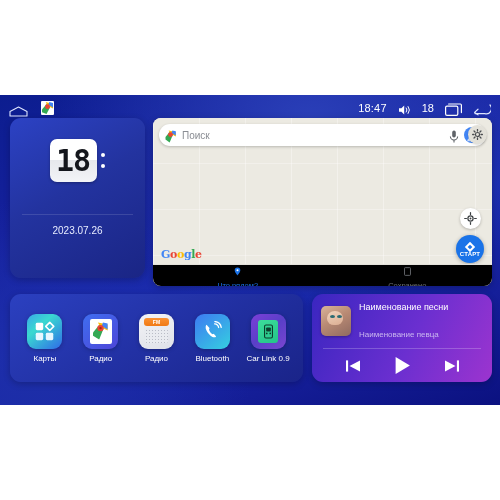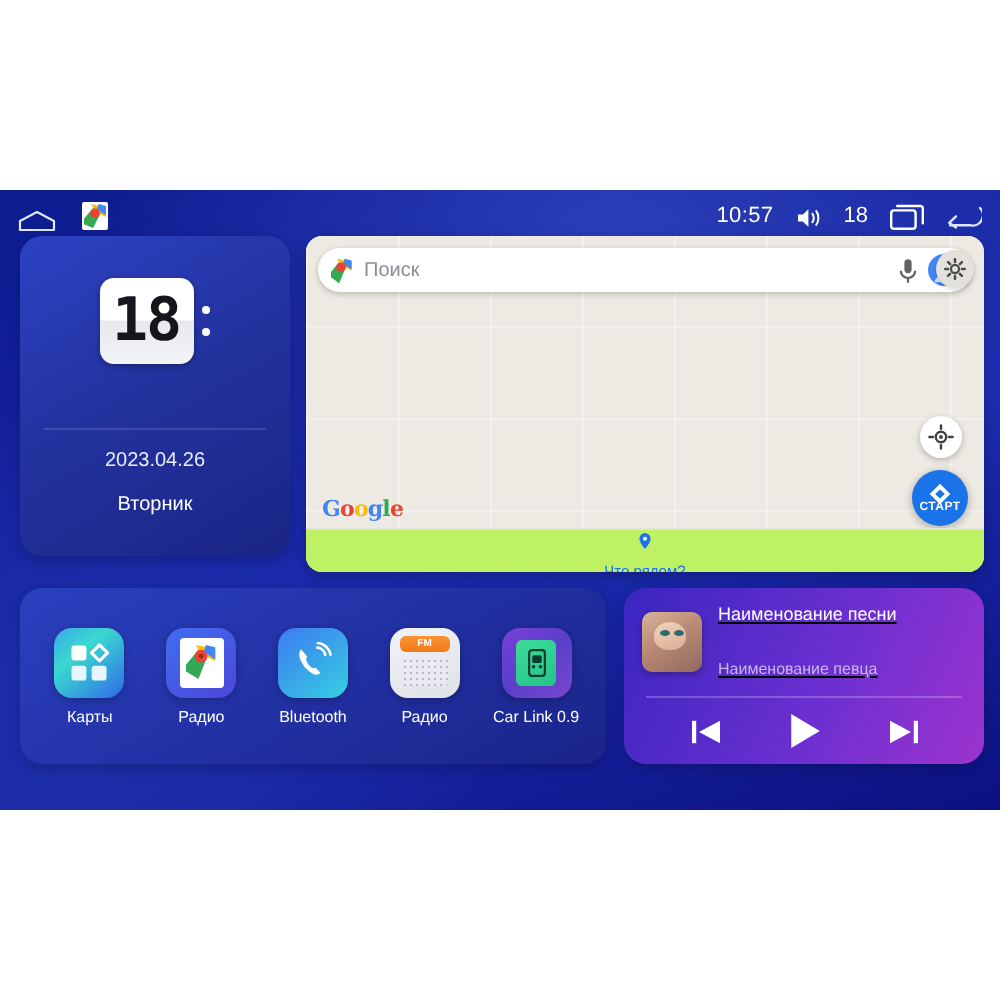--- a/index.html
+++ b/index.html
@@ -148,21 +148,21 @@
   }
   .google-logo span:nth-child(1){ color:#4285f4; }
   .google-logo span:nth-child(2){ color:#ea4335; }
   .google-logo span:nth-child(3){ color:#fbbc05; }
   .google-logo span:nth-child(4){ color:#4285f4; }
   .google-logo span:nth-child(5){ color:#34a853; }
   .google-logo span:nth-child(6){ color:#ea4335; }
   .map-tabs {
     position: absolute; left: 0; bottom: 0;
     width: 100%; height: 22px;
-    background: #bef264;
+    background: #000000;
     display: flex;
     border-top: 1px solid #e3e1da;
   }
   .map-tab {
     flex: 1; display: flex; flex-direction: column;
     align-items: center; justify-content: center; gap: 1px;
   }
   .map-tab .mt-label { font-size: 7.5px; }
   .map-tab.active .mt-label { color: #1a73e8; }
   .map-tab.inactive .mt-label { color: #6d7075; }
@@ -239,21 +239,21 @@
     content:''; position:absolute; left:6px; top:5px;
     width:16px; height:14px; border-radius:50% 50% 45% 45%;
     background: linear-gradient(160deg,#f0d3bd,#dcae93);
   }
   .album-art::after {
     content:''; position:absolute; left:9px; top:9px;
     width:5px; height:3px; border-radius:50%;
     background:#2b6b72;
     box-shadow: 7px 0 0 #2b6b72;
   }
-  .music-meta { min-width: 0; text-decoration: underline; }
+  .music-meta { min-width: 0; }
   .music-title { font-size: 9px; color: #ffffff; white-space: nowrap; }
   .music-artist { font-size: 8px; color: #c9b6ef; white-space: nowrap; margin-top: 18px; }
   .music-sep {
     margin: 9px 11px 0 11px; height: 1px;
     background: rgba(255,255,255,.22);
   }
   .music-ctrls {
     display: flex; align-items: center; justify-content: space-around;
     padding: 7px 16px 0 16px;
   }
@@ -274,21 +274,21 @@
       <span class="icon-gmaps-sm">
         <svg viewBox="0 0 12 13" width="11" height="12">
           <path d="M0 8 L5 2 L9 5 L5 13 L0 11 Z" fill="#34a853"></path>
           <path d="M4 0 L12 2 L12 7 L6 4 Z" fill="#fbbc05"></path>
           <path d="M8 0 L12 1 L12 6 L7 3 Z" fill="#4285f4"></path>
           <circle cx="6" cy="5" r="2.6" fill="#ea4335"></circle>
         </svg>
       </span>
     </div>
     <div class="sb-right">
-      <span class="sb-time">10:57</span>
+      <span class="sb-time">18:47</span>
       <span class="icon-speaker">
         <svg viewBox="0 0 13 12" width="13" height="12">
           <path d="M1 4.2 L3.4 4.2 L6.2 1.6 L6.2 10.4 L3.4 7.8 L1 7.8 Z" fill="#ffffff"></path>
           <path d="M8 3.6 A4 4 0 0 1 8 8.4" fill="none" stroke="#fff" stroke-width="1"></path>
           <path d="M9.9 2.2 A6.2 6.2 0 0 1 9.9 9.8" fill="none" stroke="#fff" stroke-width="1"></path>
         </svg>
       </span>
       <span class="sb-vol">18</span>
       <span class="icon-recents">
         <svg viewBox="0 0 17 13" width="17" height="13">
@@ -307,22 +307,21 @@
 
   <div id="clock-widget">
     <div class="flip-row">
       <div class="flip-card">18</div>
       <div class="flip-colon">
           <i></i>
           <i></i>
         </div>
     </div>
     <div class="clock-sep"></div>
-    <div class="clock-date">2023.04.26</div>
-    <div class="clock-day">Вторник</div>
+    <div class="clock-date">2023.07.26</div>
   </div>
 
   <div id="map-widget">
     <div class="map-canvas"></div>
 
     <div class="search-bar">
       <span class="search-pin">
         <svg viewBox="0 0 11 13" width="11" height="13">
           <path d="M0.5 7 L4.6 2 L8 4.4 L4.6 12.6 L0.5 9.6 Z" fill="#34a853"></path>
           <path d="M3.6 0.4 L10.8 2 L10.8 6.4 L5.4 3.6 Z" fill="#fbbc05"></path>
@@ -390,20 +389,28 @@
     <div class="map-tabs">
       <div class="map-tab active">
         <span>
           <svg viewBox="0 0 9 11" width="7" height="9">
             <path d="M4.5 0.4 A3.6 3.6 0 0 1 8.1 4 C8.1 6.6 4.5 10.6 4.5 10.6 C4.5 10.6 0.9 6.6 0.9 4 A3.6 3.6 0 0 1 4.5 0.4 Z" fill="#1a73e8"></path>
             <circle cx="4.5" cy="4" r="1.3" fill="#ffffff"></circle>
           </svg>
         </span>
         <span class="mt-label">Что рядом?</span>
       </div>
+      <div class="map-tab inactive">
+        <span>
+          <svg viewBox="0 0 8 10" width="7" height="9">
+            <rect x="0.6" y="0.6" width="6.8" height="8.8" rx="0.8" fill="none" stroke="#6d7075" stroke-width="1"></rect>
+          </svg>
+        </span>
+        <span class="mt-label">Сохранено</span>
+      </div>
     </div>
   </div>
 
   <div id="dock">
 
     <div class="app">
       <div class="app-tile tile-menu">
         <svg viewBox="0 0 24 24" width="21" height="21">
           <rect x="2" y="2" width="8.5" height="8.5" rx="1.6" fill="#ffffff"></rect>
           <rect x="2" y="13.5" width="8.5" height="8.5" rx="1.6" fill="#e8f7ff"></rect>
@@ -423,36 +430,36 @@
             <path d="M10.6 0.4 L15.6 1.6 L15.6 8 L9.4 4.2 Z" fill="#4285f4"></path>
             <circle cx="8" cy="6.4" r="3.4" fill="#ea4335"></circle>
             <circle cx="8" cy="6.4" r="1.3" fill="#a52714"></circle>
           </svg>
         </div>
       </div>
       <span class="app-label">Радио</span>
     </div>
 
     <div class="app">
+      <div class="app-tile tile-radio">
+        <div class="radio-top">FM</div>
+        <div class="radio-grille"></div>
+      </div>
+      <span class="app-label">Радио</span>
+    </div>
+
+    <div class="app">
       <div class="app-tile tile-bt">
         <svg viewBox="0 0 24 24" width="21" height="21">
           <path d="M5.2 4.2 C4.2 5.2 3.6 7.4 5 10.6 C6.4 13.8 9 16.6 12 18.2 C14 19.2 15.4 18.6 16.2 17.6 L13.4 14.6 C12.8 15.2 12 15.2 11.2 14.6 C9.8 13.6 8.6 11.8 8.2 10.4 C7.9 9.4 8.2 8.8 8.8 8.4 Z" fill="#ffffff"></path>
           <path d="M14.4 3.2 A5 5 0 0 1 19 7.4" fill="none" stroke="#fff" stroke-width="1.5" stroke-linecap="round"></path>
           <path d="M14.8 0.6 A8.2 8.2 0 0 1 22 7.2" fill="none" stroke="#fff" stroke-width="1.5" stroke-linecap="round"></path>
         </svg>
       </div>
       <span class="app-label">Bluetooth</span>
-    </div>
-
-    <div class="app">
-      <div class="app-tile tile-radio">
-        <div class="radio-top">FM</div>
-        <div class="radio-grille"></div>
-      </div>
-      <span class="app-label">Радио</span>
     </div>
 
     <div class="app">
       <div class="app-tile tile-carlink">
         <div class="carlink-inner">
           <svg viewBox="0 0 14 18" width="11" height="15">
             <rect x="2" y="0.8" width="10" height="16.4" rx="1.8" fill="none" stroke="#0c3d2c" stroke-width="1.4"></rect>
             <rect x="4" y="4" width="6" height="5" rx="1" fill="#0c3d2c"></rect>
             <circle cx="4.8" cy="11.4" r="1.1" fill="#0c3d2c"></circle>
             <circle cx="9.2" cy="11.4" r="1.1" fill="#0c3d2c"></circle>

